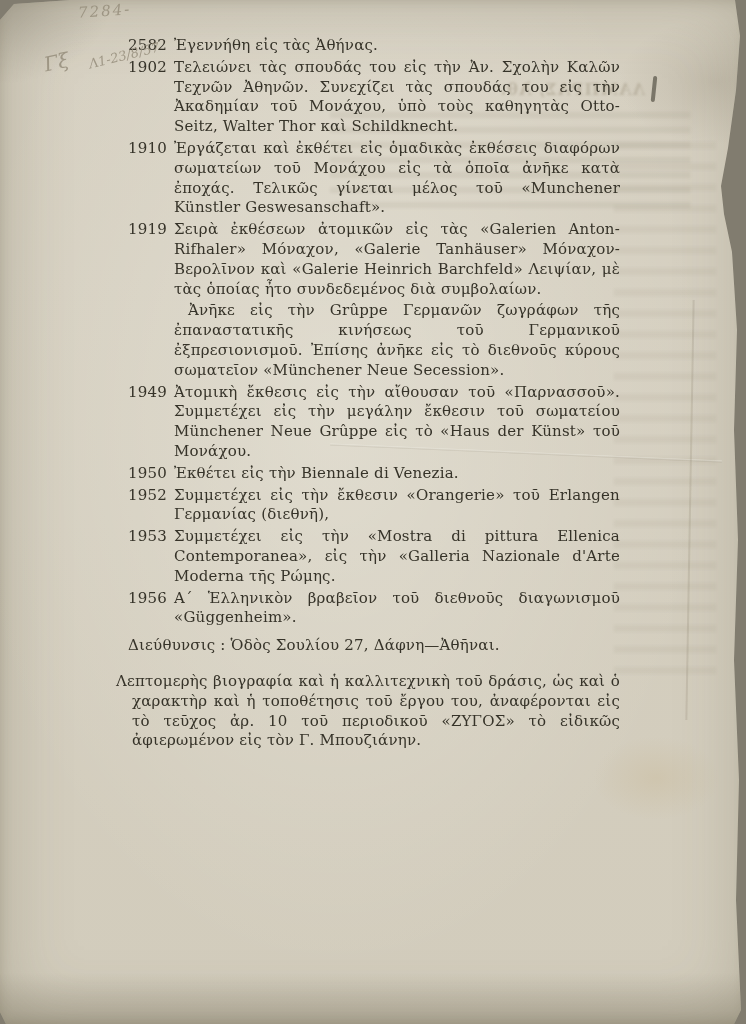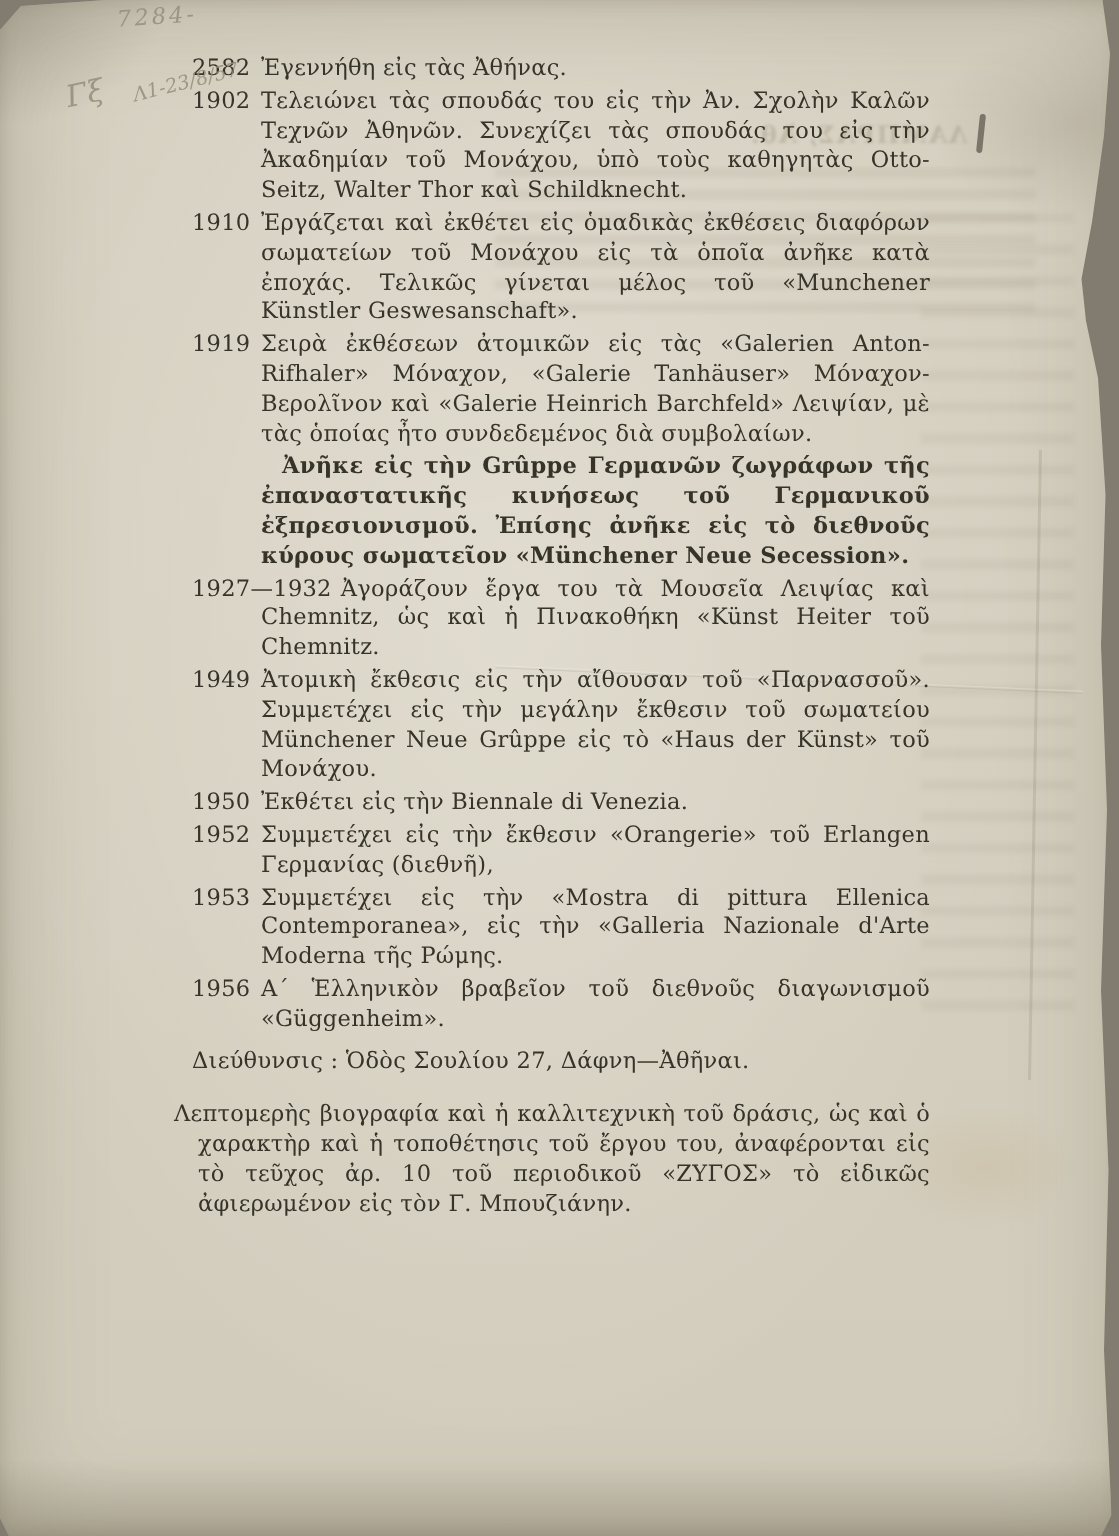--- a/index.html
+++ b/index.html
@@ -36,21 +36,21 @@
   }
   h1.title {
     margin: 0 0 40px 0; font-size: 20px; font-weight: bold;
     letter-spacing: .8px; color: #2e2b24;
   }
   .entry { margin: 0 0 2px 0; }
   p.para {
     margin: 0 0 2px 0; padding-left: 46px; text-indent: -46px;
     text-align: justify;
   }
-  p.para.cont { text-indent: 14px; font-weight: bold; }
+  p.para.cont { text-indent: 14px; }
   .year {
     display: inline-block; min-width: 40px; padding-right: 6px; text-indent: 0;
   }
   p.address { margin: 8px 0 16px 0; }
   p.note {
     margin: 12px 0 0 -12px; padding-left: 16px; text-indent: -16px;
     text-align: justify;
   }
   
   .pencil {
@@ -120,23 +120,20 @@
 
     <div class="entry">
       <p class="para"><span class="year">1910</span><span>Ἐργάζεται καὶ ἐκθέτει εἰς ὁμαδικὰς ἐκθέσεις διαφόρων σωματείων τοῦ Μονάχου εἰς τὰ ὁποῖα ἀνῆκε κατὰ ἐποχάς. Τελικῶς γίνεται μέλος τοῦ «Munchener Künstler Geswesanschaft».</span></p>
     </div>
 
     <div class="entry">
       <p class="para"><span class="year">1919</span><span>Σειρὰ ἐκθέσεων ἀτομικῶν εἰς τὰς «Galerien Anton-Rifhaler» Μόναχον, «Galerie Tanhäuser» Μόναχον-Βερολῖνον καὶ «Galerie Heinrich Barchfeld» Λειψίαν, μὲ τὰς ὁποίας ἦτο συνδεδεμένος διὰ συμβολαίων.</span></p>
       <p class="para cont"><span>Ἀνῆκε εἰς τὴν Grûppe Γερμανῶν ζωγράφων τῆς ἐπαναστατικῆς κινήσεως τοῦ Γερμανικοῦ ἐξπρεσιονισμοῦ. Ἐπίσης ἀνῆκε εἰς τὸ διεθνοῦς κύρους σωματεῖον «Münchener Neue Secession».</span></p>
     </div>
 
-    <div class="entry">
-      <p class="para"><span class="year">1927—1932</span><span>Ἀγοράζουν ἔργα του τὰ Μουσεῖα Λειψίας καὶ Chemnitz, ὡς καὶ ἡ Πινακοθήκη «Künst Heiter τοῦ Chemnitz.</span></p>
-    </div>
 
 
     <div class="entry">
       <p class="para"><span class="year">1949</span><span>Ἀτομικὴ ἔκθεσις εἰς τὴν αἴθουσαν τοῦ «Παρνασσοῦ». Συμμετέχει εἰς τὴν μεγάλην ἔκθεσιν τοῦ σωματείου Münchener Neue Grûppe εἰς τὸ «Haus der Künst» τοῦ Μονάχου.</span></p>
     </div>
 
     <div class="entry">
       <p class="para"><span class="year">1950</span><span>Ἐκθέτει εἰς τὴν Biennale di Venezia.</span></p>
     </div>
 

